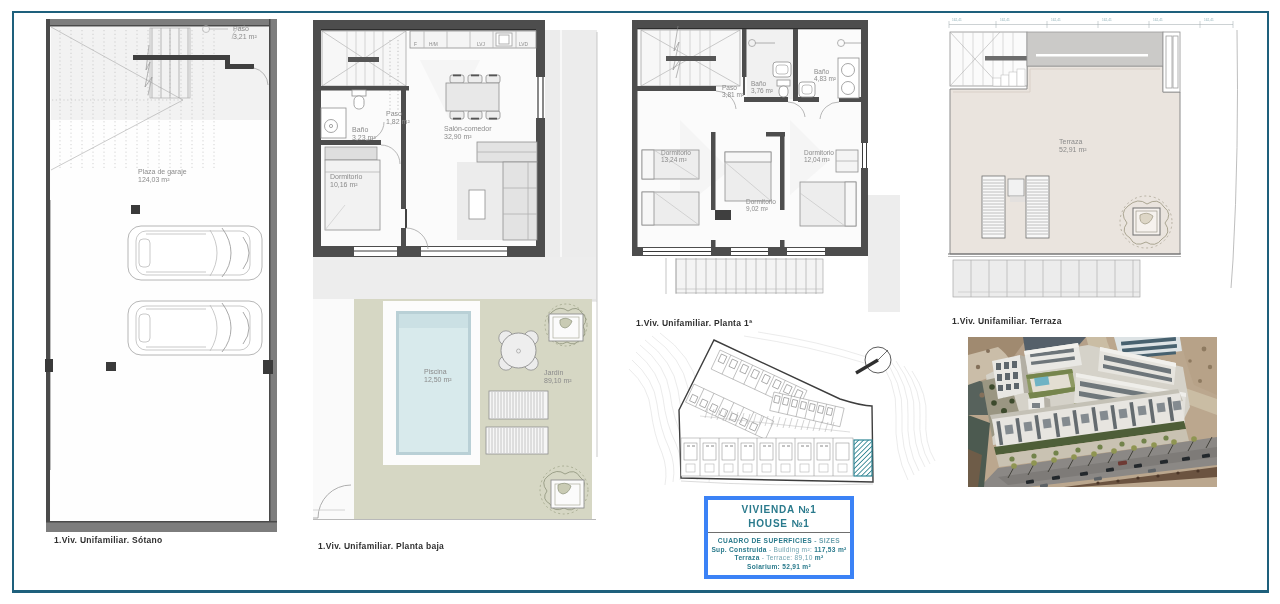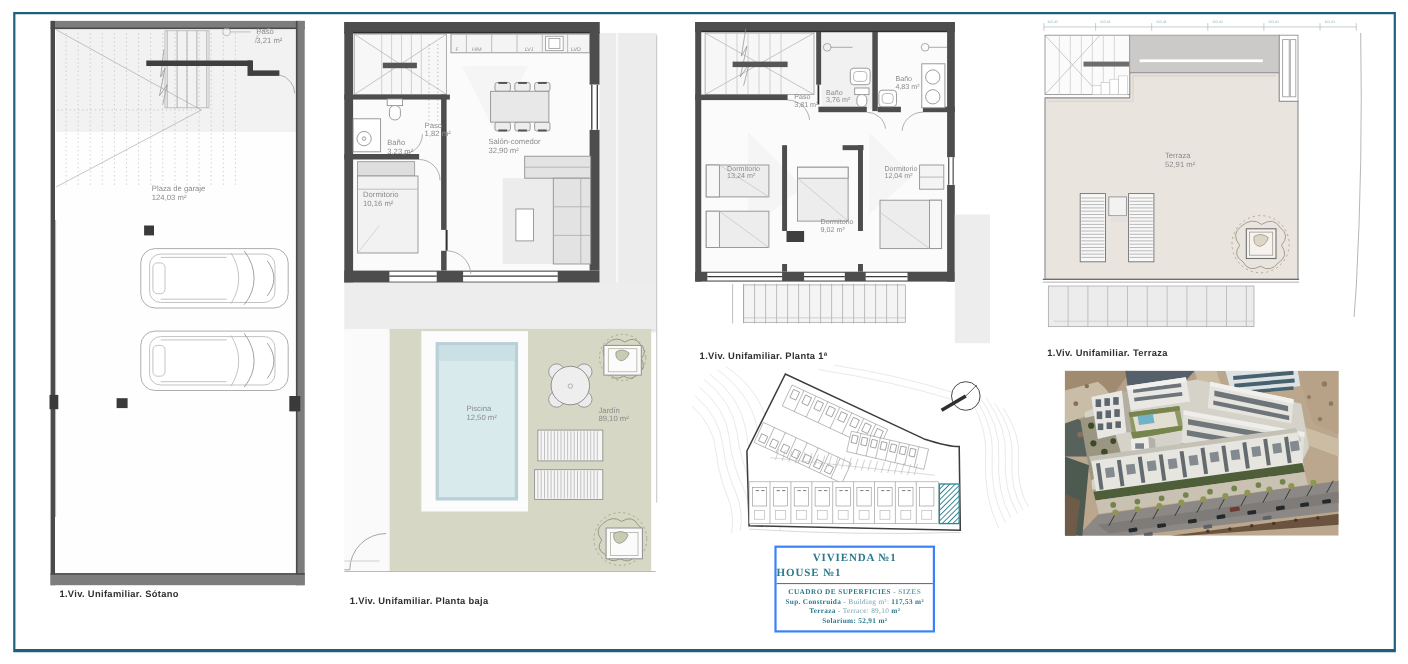--- a/index.html
+++ b/index.html
@@ -905,25 +905,25 @@
 
   <path d="M681,481 q95,6 192,3" fill="none" stroke="#c3c3c3" stroke-width="0.6"></path>
 
   <g>
     <circle cx="878" cy="360" r="13" fill="#ffffff" stroke="#4a4a4a" stroke-width="0.9"></circle>
     <line x1="878" y1="360" x2="888" y2="350" stroke="#4a4a4a" stroke-width="0.8"></line>
     <line x1="856" y1="373" x2="878" y2="360" stroke="#2f2f2f" stroke-width="3.2"></line>
   </g>
 </svg>
 
-<div class="abs" style="left:704px;top:496px;width:142px;height:75px;border:2px solid #3b82f6;background:#ffffff;font-family:Liberation Serif, serif;">
+<div class="abs" style="left:704px;top:496px;width:142px;height:75px;border:4px solid #3b82f6;background:#ffffff;">
 
   <div style="text-align:center;color:#2a7a8c;font-weight:bold;font-size:10px;letter-spacing:0.8px;padding-top:4px;">VIVIENDA №1</div>
 
-  <div style="text-align:left;color:#2a7a8c;font-weight:bold;font-size:10px;letter-spacing:0.8px;padding-top:3px;">HOUSE №1</div>
+  <div style="text-align:center;color:#2a7a8c;font-weight:bold;font-size:10px;letter-spacing:0.8px;padding-top:3px;">HOUSE №1</div>
 
   <div style="border-top:1.5px solid #6f6f6f;margin-top:3px;"></div>
 
   <div style="text-align:center;color:#2a7a8c;font-weight:bold;font-size:6.6px;letter-spacing:0.4px;padding-top:4px;">CUADRO DE SUPERFICIES <span style="color:#6fa3b0">- SIZES</span></div>
 
   <div style="text-align:center;color:#2a7a8c;font-weight:bold;font-size:6.6px;letter-spacing:0.3px;padding-top:1.5px;">Sup. Construida <span style="color:#6fa3b0;font-weight:normal">- Building m²:</span> 117,53 m²</div>
 
   <div style="text-align:center;color:#2a7a8c;font-weight:bold;font-size:6.6px;letter-spacing:0.3px;padding-top:1.5px;">Terraza <span style="color:#6fa3b0;font-weight:normal">- Terrace: 89,10</span> m²</div>
 
   <div style="text-align:center;color:#2a7a8c;font-weight:bold;font-size:6.6px;letter-spacing:0.3px;padding-top:1.5px;">Solarium: 52,91 m²</div>

